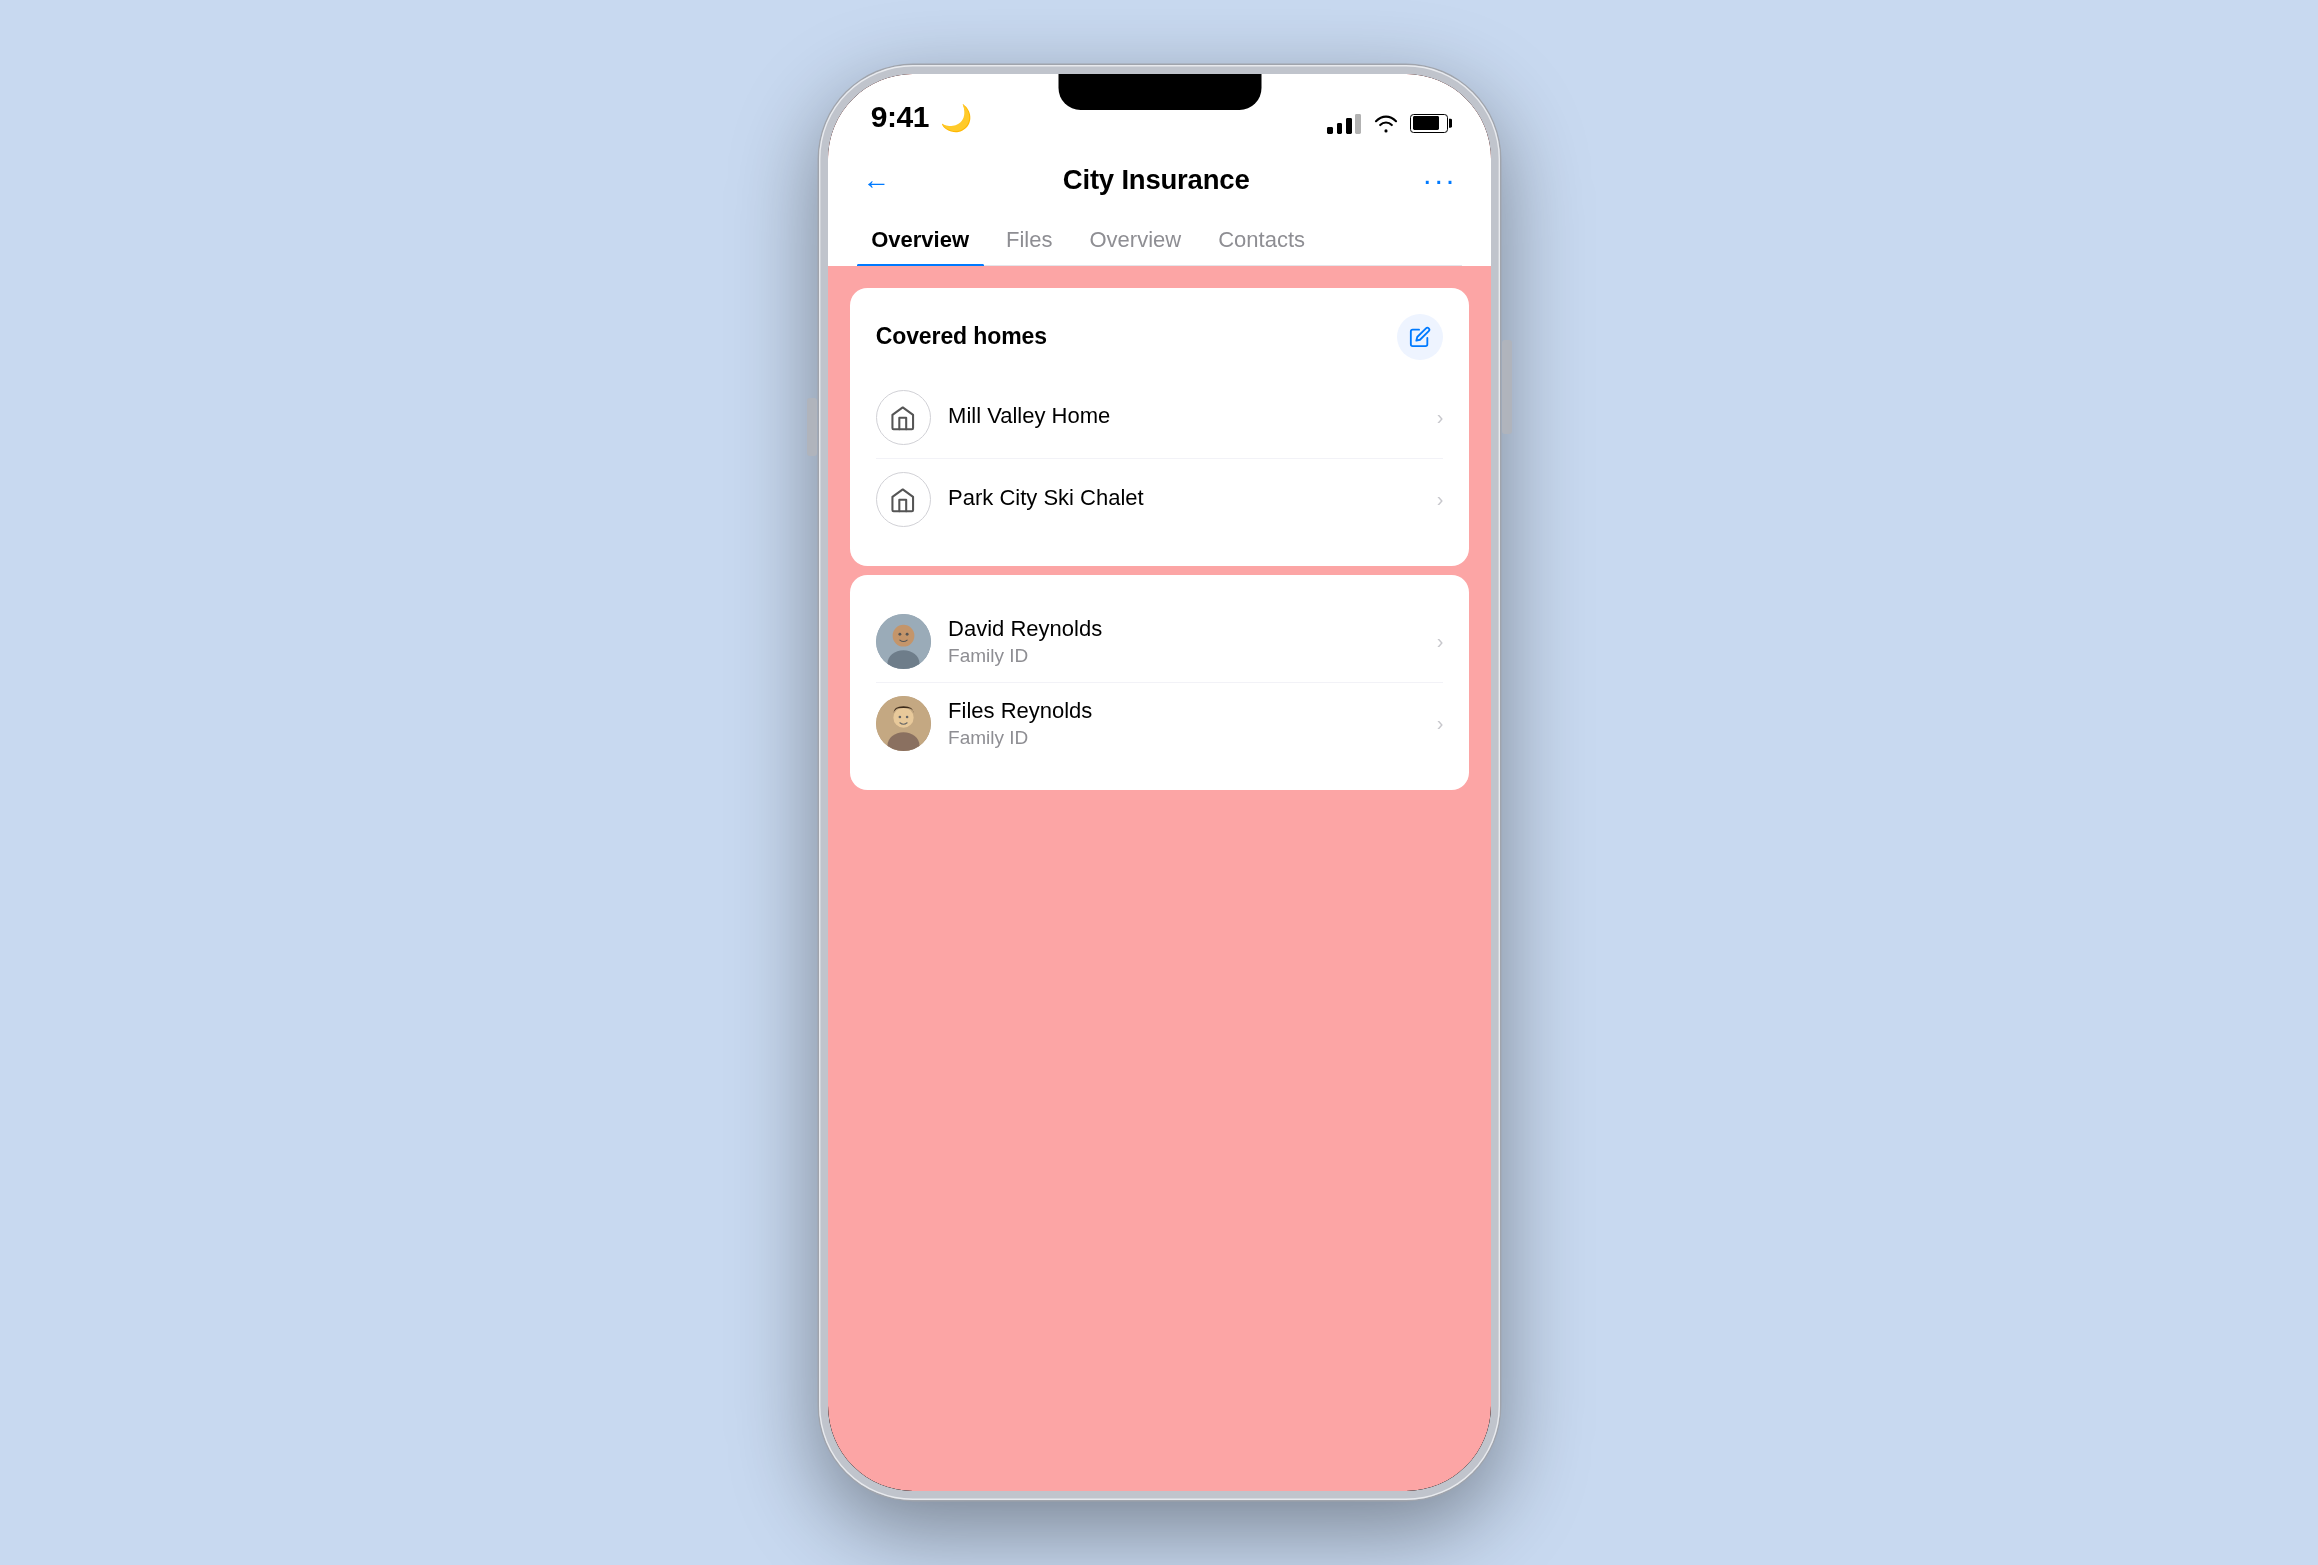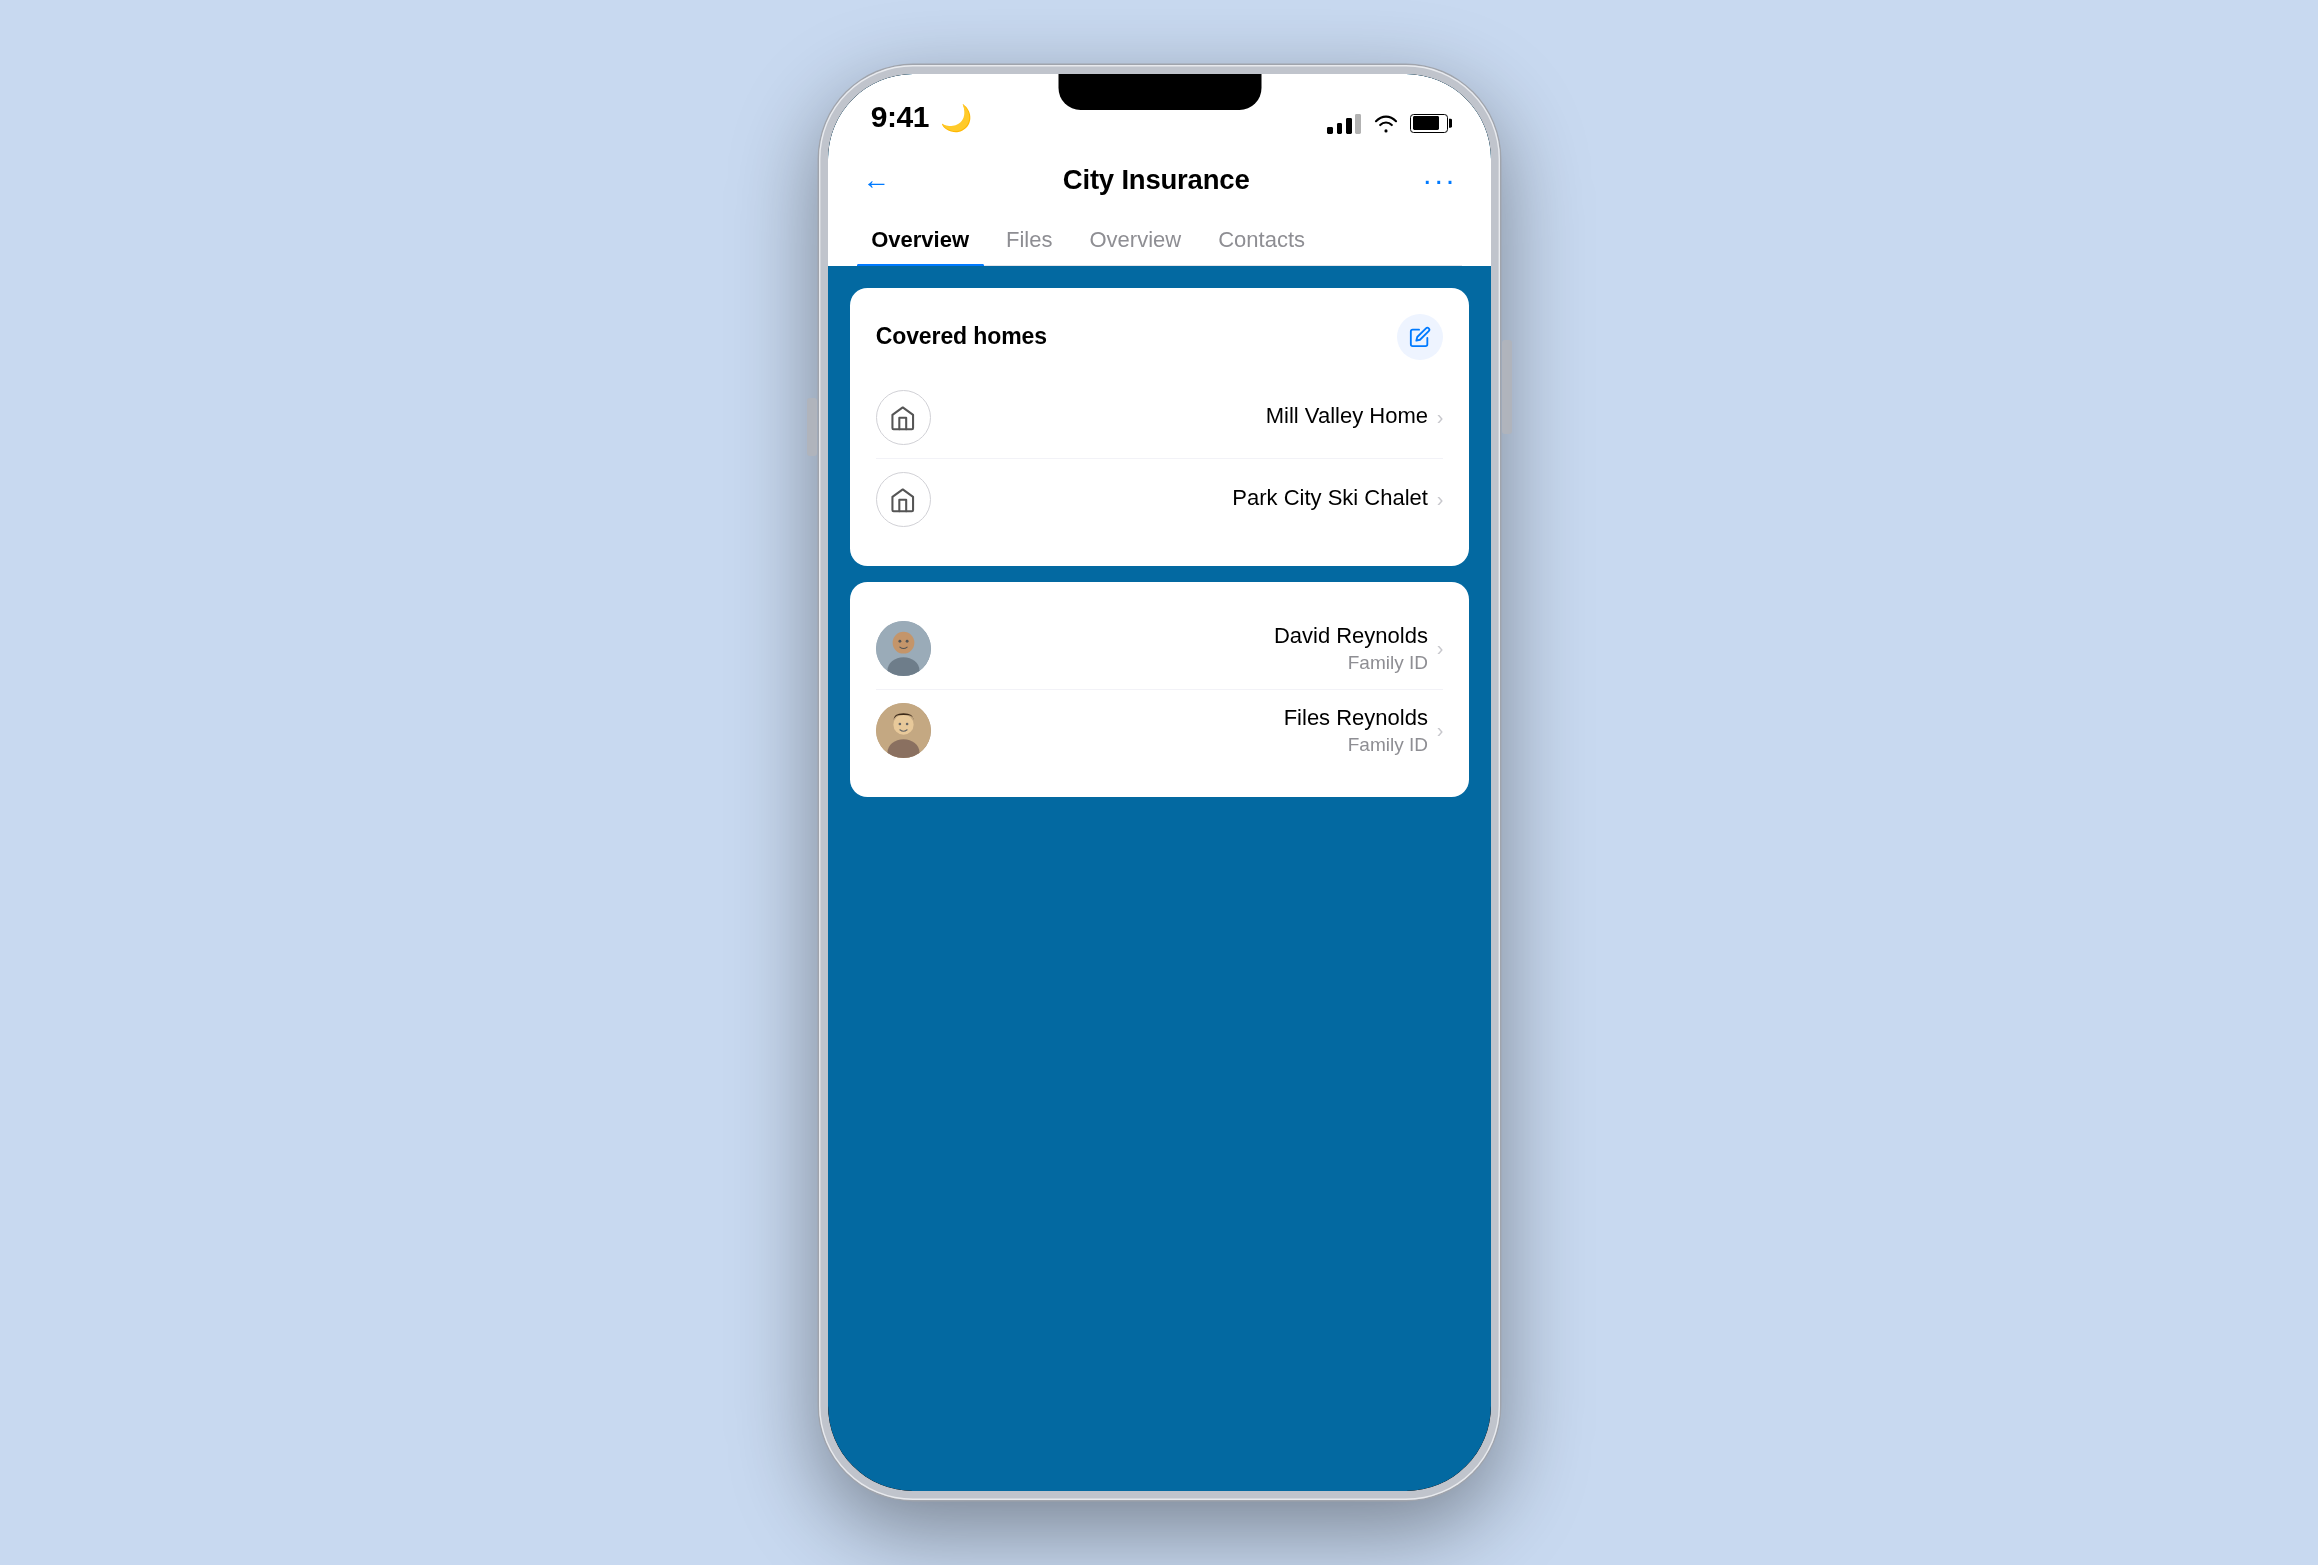--- a/index.html
+++ b/index.html
@@ -41,26 +41,25 @@
       position: absolute;
       background: #b0b4bc;
       border-radius: 2.9px;
     }
     .vol-down { left: -11.6px; top: 333px; width: 10px; height: 58px; }
     .side-btn { right: -11.6px; top: 275px; width: 10px; height: 94px; background: #b0b4bc; border-radius: 2.9px; position: absolute; }
 
     .screen {
       width: 100%;
       height: 100%;
-      background: #0369a1;
+      background: #fca5a5;
       border-radius: 85px;
       overflow: hidden;
       display: flex;
       flex-direction: column;
-      text-align: right;
     }
 
     
     .status-bar {
       background: #fff;
       height: 72px;
       display: flex;
       align-items: flex-end;
       padding: 0 43px 11.6px;
       justify-content: space-between;
@@ -223,21 +222,21 @@
       border-radius: 1.4px 1.4px 0 0;
     }
 
     
     .content {
       flex: 1;
       overflow-y: auto;
       padding: 22px 22px 22px;
       display: flex;
       flex-direction: column;
-      gap: 16px;
+      gap: 9px;
     }
 
     
     .card {
       background: #fff;
       border-radius: 17.4px;
       padding: 26px 26px;
     }
 
     .card-header {

